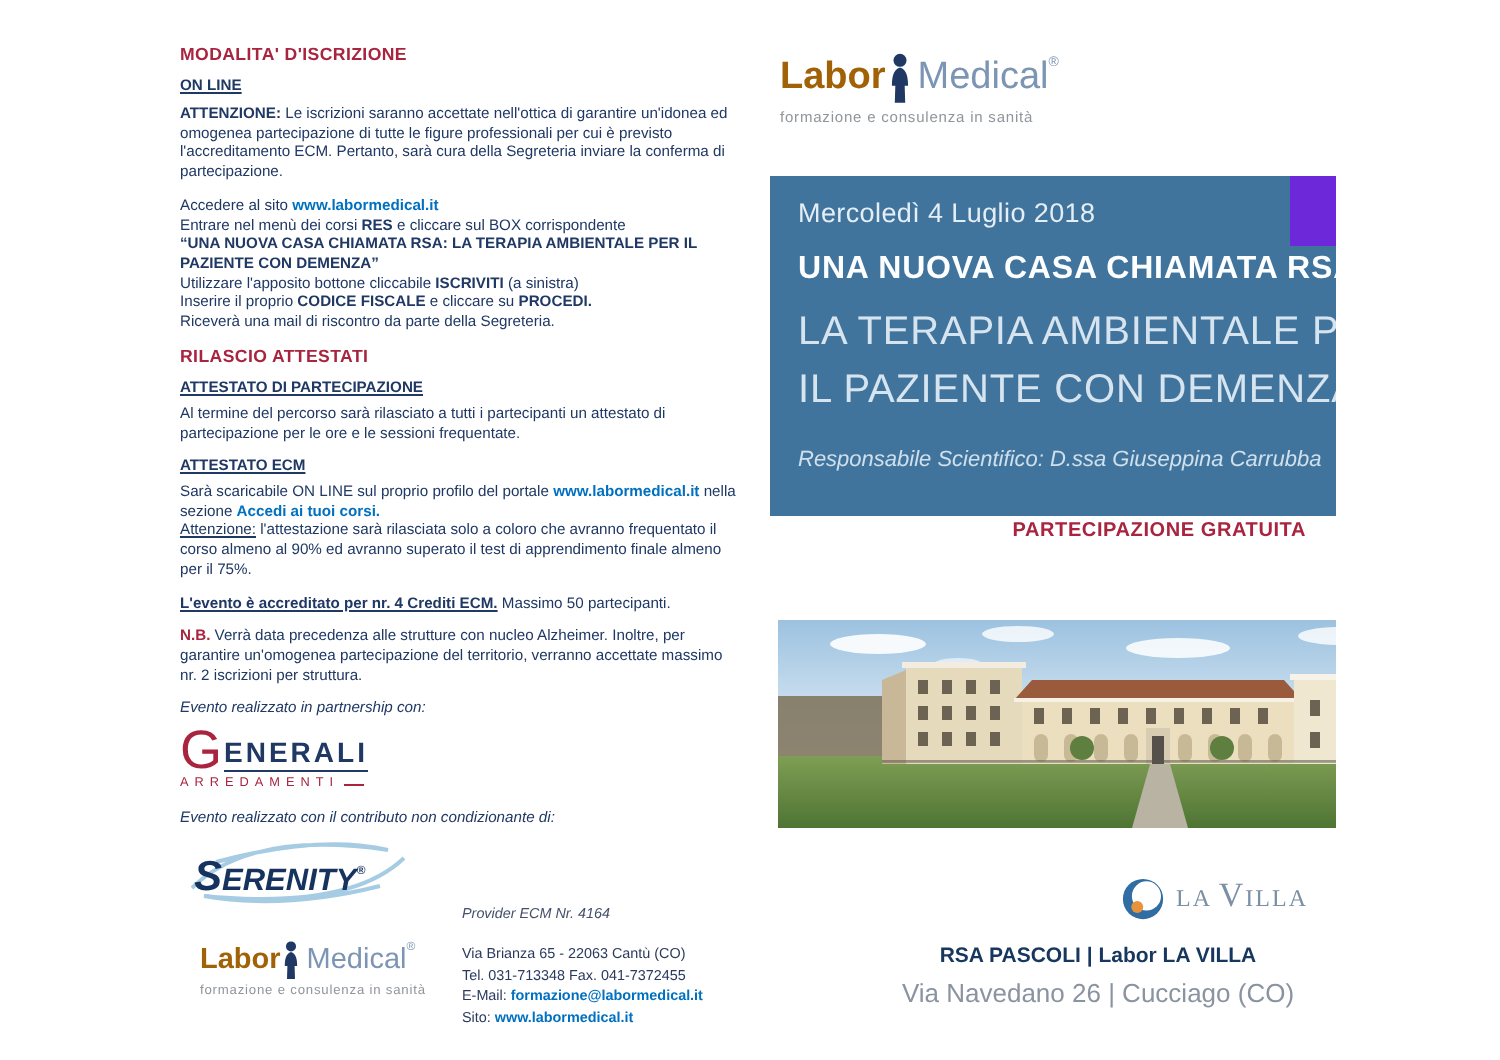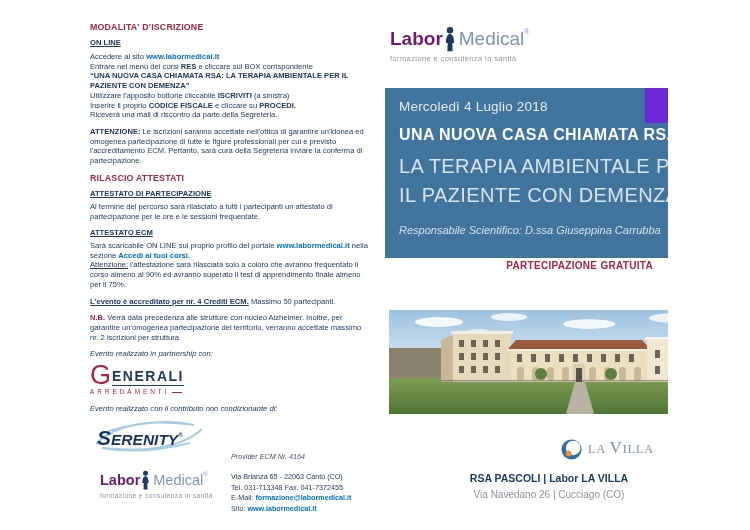--- a/index.html
+++ b/index.html
@@ -24,21 +24,21 @@
   .gen-name{color:#1F3864;font-weight:bold;font-size:14px;letter-spacing:1.5px;
             border-bottom:1.5px solid #1F3864;padding-bottom:1px;margin-left:1px;line-height:15px;}
   .gen-sub{color:#A8243F;font-size:6.4px;letter-spacing:3px;margin-top:2px;display:flex;align-items:center;}
   .gen-sub::after{content:"";flex:0 0 10px;border-top:1px solid #A8243F;margin-left:2px;}
 
   
   .serenity{margin:3px 0 0 0;}
 
   
   .labor-row{display:flex;align-items:center;}
-  .labor-b{font-weight:bold;color:#701a75;}
+  .labor-b{font-weight:bold;color:#a16207;}
   .labor-m{color:#7C95B5;margin-left:2px;}
   .labor-reg{color:#7C95B5;align-self:flex-start;}
   .labor-tag{color:#8f959b;letter-spacing:.4px;margin-top:2px;}
   .lg-md .labor-b,.lg-md .labor-m{font-size:19px;}
   .lg-md .labor-reg{font-size:7px;margin-top:2px;}
   .lg-md .labor-tag{font-size:7.5px;}
   .lg-sm .labor-b,.lg-sm .labor-m{font-size:14.5px;}
   .lg-sm .labor-reg{font-size:6px;margin-top:1px;}
   .lg-sm .labor-tag{font-size:6.6px;}
 
@@ -58,48 +58,48 @@
 
   .photo{position:absolute;left:389px;top:310px;width:342px;height:104px;}
   .photo svg{display:block;width:100%;height:100%;}
 
   .venue-block{position:absolute;right:12px;top:438px;width:214px;text-align:center;}
   .lavilla-row{display:flex;justify-content:flex-end;margin-bottom:11px;padding-right:2px;}
   .lv-text{font-family:"Liberation Serif",serif;color:#7B8FA5;margin-left:5px;letter-spacing:1px;}
   .lv-sm{font-size:12px;}
   .lv-big{font-size:17px;}
   .venue1{font-weight:bold;color:#17375E;font-size:10.5px;margin-bottom:5px;}
-  .venue2{color:#8a93a0;font-size:10px;}
+  .venue2{color:#8a93a0;font-size:13px;}
 
   
   .footer-labor{position:absolute;left:100px;top:470px;}
   .contact{position:absolute;left:231px;top:452px;font-size:7.2px;line-height:1.5;color:#2b3a5e;}
   .provider{font-style:italic;margin-bottom:9px;color:#44506b;}
 </style>
 </head>
 <body>
 
 <div class="page">
 
   <div class="col-left">
 
     <div class="h-red">MODALITA' D'ISCRIZIONE</div>
     <div class="online">ON LINE</div>
 
     <p class="block">
+      <span class="b">ATTENZIONE:</span><span> Le iscrizioni saranno accettate nell'ottica di garantire un'idonea ed omogenea partecipazione di tutte le figure professionali per cui è previsto l'accreditamento ECM. Pertanto, sarà cura della Segreteria inviare la conferma di partecipazione.</span>
+    </p>
+
+    <p class="block">
       <span>Accedere al sito </span><a class="link">www.labormedical.it</a><br>
       <span>Entrare nel menù dei corsi </span><span class="b">RES</span><span> e cliccare sul BOX corrispondente</span><br>
       <span class="b">“UNA NUOVA CASA CHIAMATA RSA: LA TERAPIA AMBIENTALE PER IL PAZIENTE CON DEMENZA”</span><br>
       <span>Utilizzare l'apposito bottone cliccabile </span><span class="b">ISCRIVITI</span><span> (a sinistra)</span><br>
       <span>Inserire il proprio </span><span class="b">CODICE FISCALE</span><span> e cliccare su </span><span class="b">PROCEDI.</span><br>
       <span>Riceverà una mail di riscontro da parte della Segreteria.</span>
-    </p>
-
-    <p class="block">
-      <span class="b">ATTENZIONE:</span><span> Le iscrizioni saranno accettate nell'ottica di garantire un'idonea ed omogenea partecipazione di tutte le figure professionali per cui è previsto l'accreditamento ECM. Pertanto, sarà cura della Segreteria inviare la conferma di partecipazione.</span>
     </p>
 
     <div class="h-red">RILASCIO ATTESTATI</div>
 
     <div class="b u" style="margin-bottom:3px;">ATTESTATO DI PARTECIPAZIONE</div>
     <p class="block">Al termine del percorso sarà rilasciato a tutti i partecipanti un attestato di partecipazione per le ore e le sessioni frequentate.</p>
 
     <div class="b u" style="margin-bottom:3px;">ATTESTATO ECM</div>
     <p class="block">
       <span>Sarà scaricabile ON LINE sul proprio profilo del portale </span><a class="link">www.labormedical.it</a><span> nella sezione </span><a class="link">Accedi ai tuoi corsi.</a><br>

